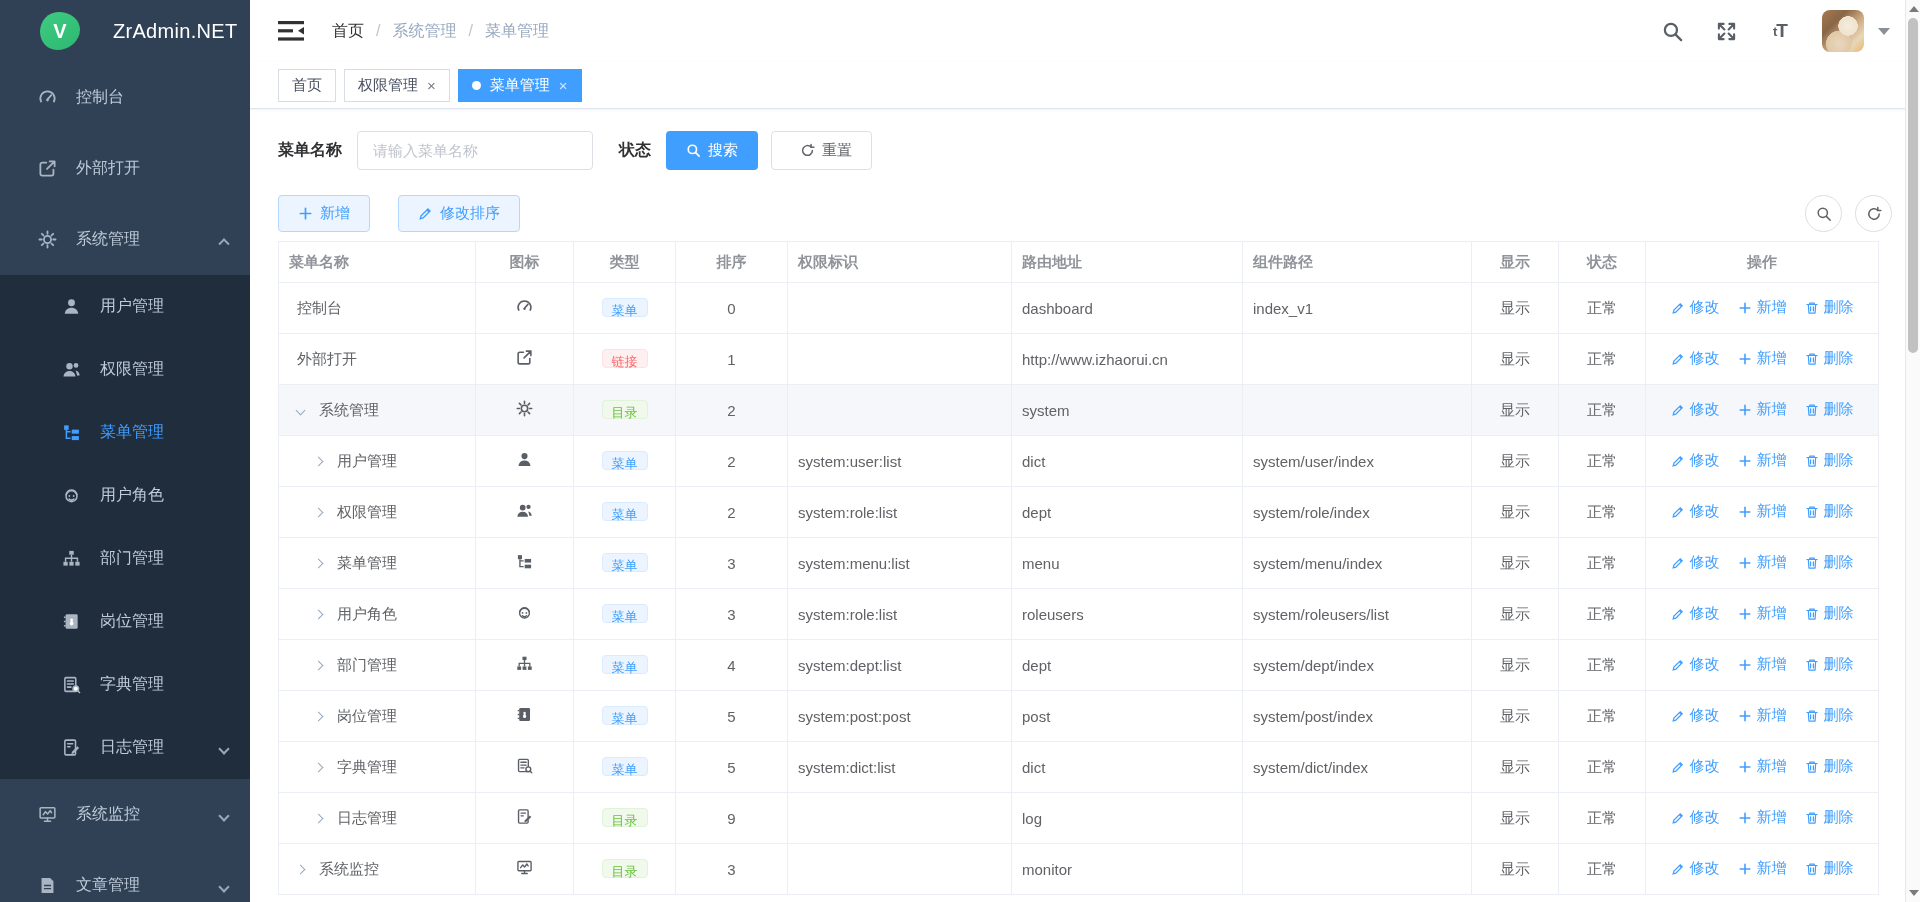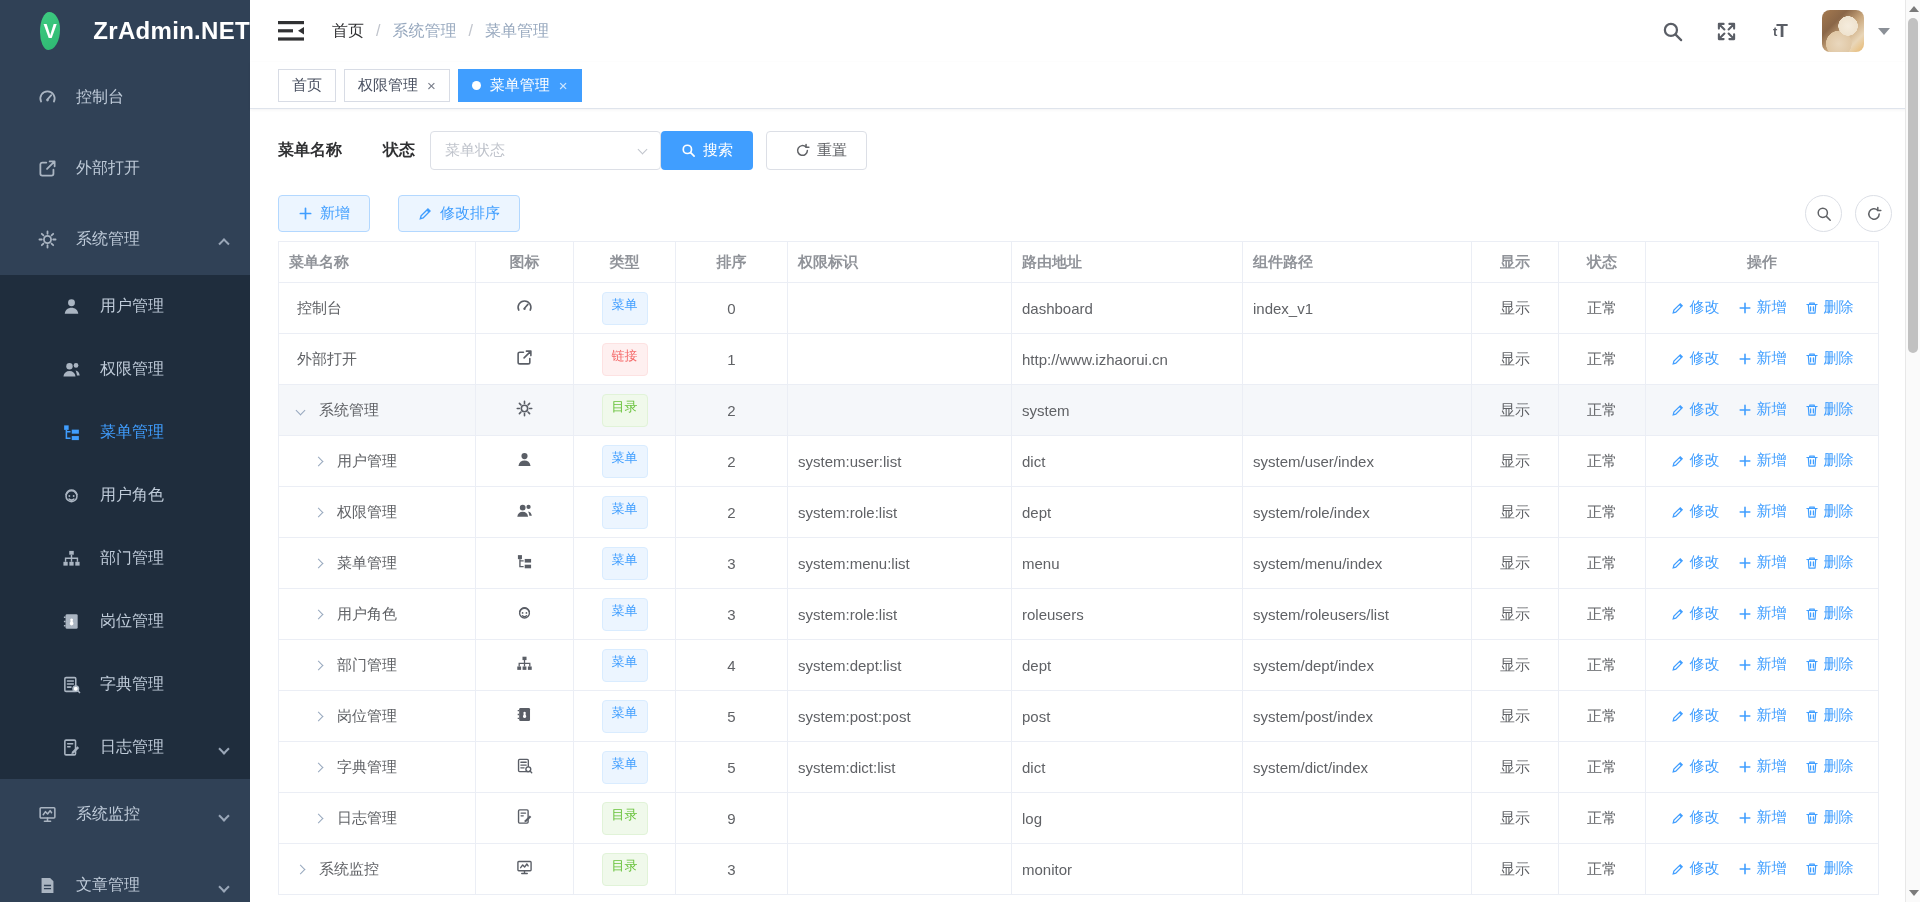--- a/index.html
+++ b/index.html
@@ -7,21 +7,21 @@
   body { font-family:"Liberation Sans","DejaVu Sans",sans-serif; background:#fff; color:#606266; }
   .app { display:flex; width:1920px; height:902px; position:relative; }
 
   
   .sidebar { width:250px; height:902px; background:#304156; flex-shrink:0; overflow:hidden; }
   .logo { height:62px; display:flex; align-items:center; padding-left:40px; }
   .logo-blob { width:40px; height:38px; background:linear-gradient(145deg,#3ecb81,#2eb872);
     border-radius:46% 54% 58% 42% / 52% 46% 54% 48%;
     display:flex; align-items:center; justify-content:center;
     color:#fff; font-weight:bold; font-size:20px; }
-  .logo-text { color:#fff; font-weight:bold; font-size:24px; margin-left:33px; letter-spacing:.3px; }
+  .logo-text { color:#fff; font-weight:normal; font-size:20px; margin-left:33px; letter-spacing:.3px; }
   .menu { }
   .menu-item { height:71px; display:flex; align-items:center; padding:0 22px 0 36px;
     color:#bfcbd9; font-size:16px; cursor:pointer; }
   .menu-item.sub { height:63px; background:#1f2d3d; padding-left:60px; }
   .menu-item.active { color:#409eff; }
   .mi-icon { width:22px; height:22px; margin-right:18px; display:inline-flex;
     align-items:center; justify-content:center; color:#aab5c2; flex-shrink:0; }
   .menu-item.active .mi-icon { color:#409eff; }
   .mi-icon svg { width:19px; height:19px; }
   .mi-caret { margin-left:auto; }
@@ -96,21 +96,21 @@
   th, td { border:1px solid #ebeef5; padding:0 10px; }
   th { height:41px; color:#909399; font-weight:bold; text-align:left; }
   td { height:51px; }
   th.center, td.center { text-align:center; }
   tr.selected td { background:#f5f7fa; }
   .name-cell { display:flex; align-items:center; }
   .expander { width:22px; flex-shrink:0; display:inline-flex; align-items:center; cursor:pointer; }
   .expander .chev { width:7px; height:7px; border-color:#97a8be; border-width:1.5px; }
   .row-icon { color:#5a5e66; display:inline-flex; align-items:center; justify-content:center; }
   .row-icon svg { width:17px; height:17px; }
-  .tag { display:inline-block; padding:0 9px; height:33px; line-height:24px;
+  .tag { display:inline-block; padding:0 9px; height:19px; line-height:24px;
     border-radius:4px; font-size:13px; border:1px solid transparent; }
   .op-link { color:#409eff; display:inline-flex; align-items:center; gap:5px;
     margin:0 9px; cursor:pointer; white-space:nowrap; }
   .op-link svg { width:14px; height:14px; }
 
   
   .pagescroll { position:absolute; right:0; top:0; width:15px; height:902px;
     background:#fafafa; border-left:1px solid #e8e8e8; }
   .ps-up { position:absolute; top:6px; left:3px; width:0; height:0;
     border-left:5px solid transparent; border-right:5px solid transparent;
@@ -320,25 +320,22 @@
           <span class="dot"></span>
           <span>菜单管理</span>
           <span class="tab-close">×</span>
         </div>
       </div>
 
     <div class="content">
 
       <div class="filter">
         <span class="f-label">菜单名称</span>
+        <input class="f-input" placeholder="请输入菜单名称" style="">
         <span class="f-label second">状态</span>
-        <div class="f-select">
-          <span>菜单状态</span>
-          <span class="chev down"></span>
-        </div>
         <button class="btn btn-primary">
           <svg viewBox="0 0 16 16" fill="none" stroke="#fff" stroke-width="1.8" stroke-linecap="round">
               <circle cx="6.8" cy="6.8" r="4.4"></circle>
               <path d="M10.3 10.3L14 14"></path>
             </svg>
           <span>搜索</span>
         </button>
         <button class="btn btn-default">
           <svg viewBox="0 0 16 16" fill="none" stroke="currentColor" stroke-width="1.6" stroke-linecap="round">
               <path d="M13.2 8a5.2 5.2 0 1 1-1.6-3.8M11.8 1.6v3h3"></path>

